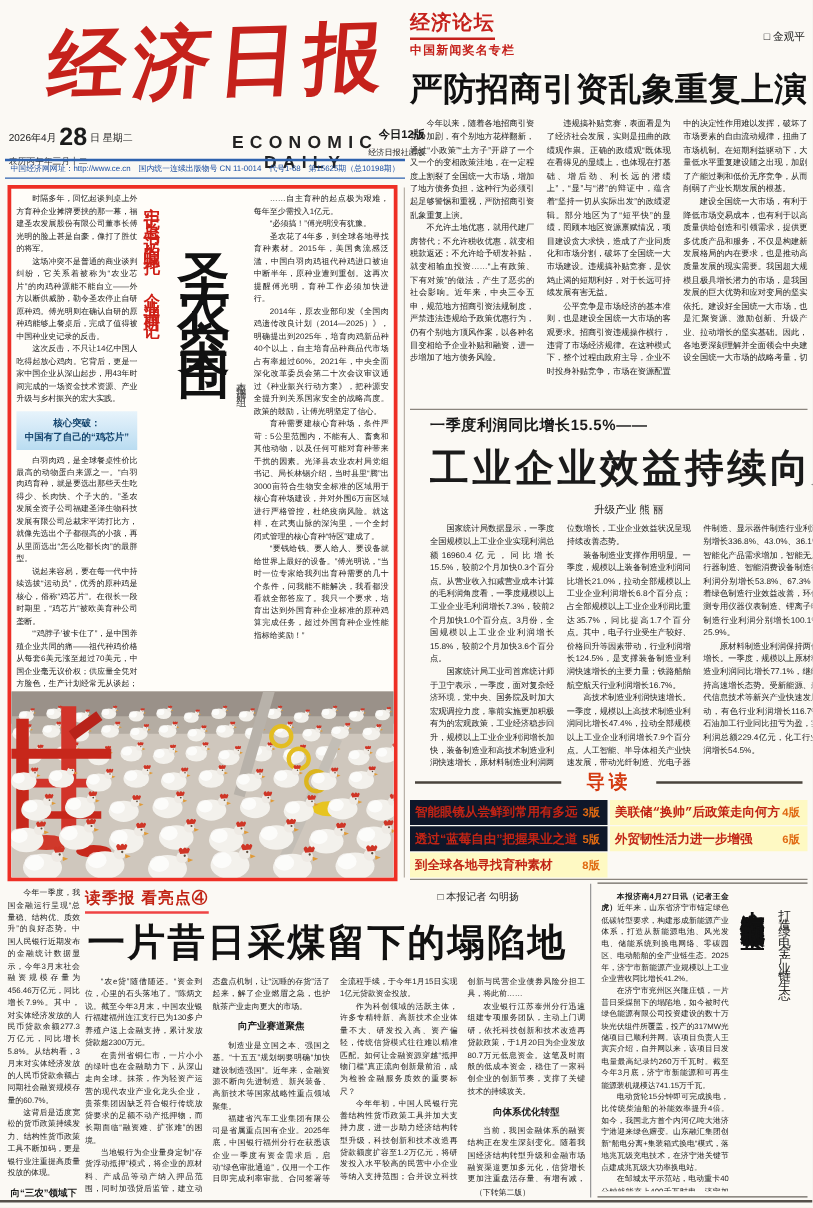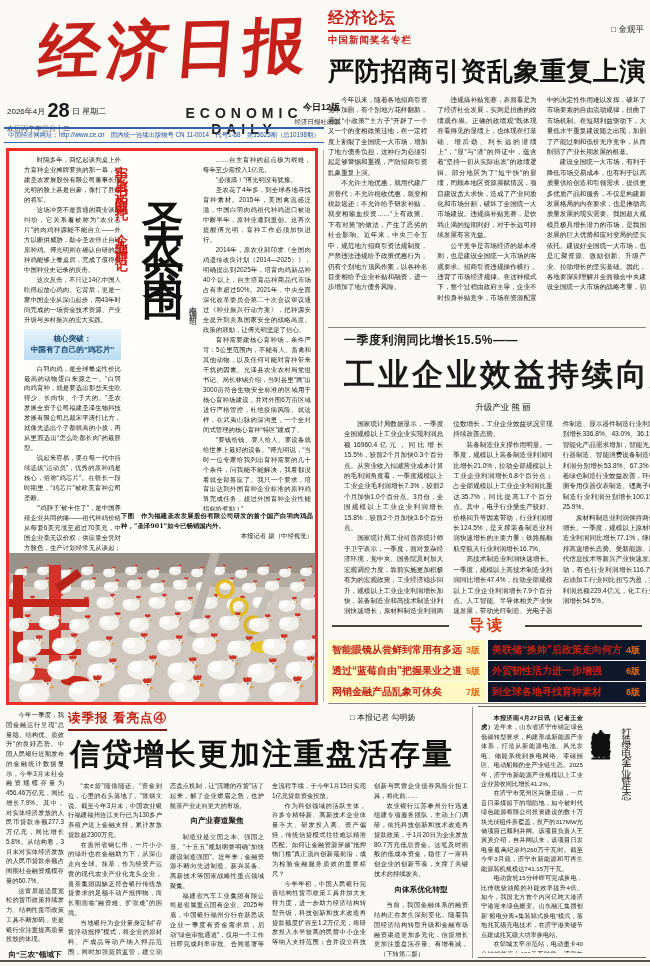--- a/index.html
+++ b/index.html
@@ -47,49 +47,49 @@
   .ind-byline { text-align:center; font-size:8.5px; margin:6px 0 5px; }
   .ind-body { column-count:3; height:203px; }
   
   .daodu { position:absolute; left:328px; top:616px; width:318px; }
   .daodu-head { display:flex; align-items:center; gap:20px; padding:0 4px;justify-content:space-between; }
   .daodu-line { flex:1; height:2px; background:#4a443c; }
   .daodu-title { color:#d43a10; font-weight:900; font-size:15px; letter-spacing:3px; }
   .daodu-grid { margin-top:5px; display:grid; grid-template-columns:1fr 1fr; column-gap:2px; row-gap:1px; }
   .daodu-item { display:flex; justify-content:space-between; align-items:center;
                 padding:3px 6px 3px 4px; font-size:10px; font-weight:bold; color:#c22415; }
-  .daodu-item.lt { background:#fef9c3; }
-  .daodu-item.rt { background:#0f172a; }
+  .daodu-item.lt { background:#0f172a; }
+  .daodu-item.rt { background:#fef9c3;font-family:Liberation Mono, monospace; }
   .daodu-page { color:#e06a12; font-size:9px; font-weight:bold; }
   
   .sn-box { position:absolute; left:6px; top:148px; width:312px; height:557px;
             border:3px solid #ee2f25; background:#fffdf9; }
   .sn-col { position:absolute; font-size:6.4px; line-height:1.56; text-align:justify; overflow:hidden; }
   .sn-col p { text-indent:2em; }
-  .sn-col1 { left:15px; top:4px; width:97px; height:396px; }
+  .sn-col1 { left:4px; top:4px; width:97px; height:396px; }
   .sn-col2 { left:194px; top:4px; width:108px; height:356px; }
   .sn-kicker { position:absolute; left:103px; top:4px; height:310px; writing-mode:vertical-rl;
                text-orientation:upright; color:#cf1f16; font-size:13px; font-weight:900;
                letter-spacing:6px; }
   .sn-title { position:absolute; left:126px; top:18px; height:290px; writing-mode:vertical-rl;
               text-orientation:upright; font-size:42px; font-weight:900; letter-spacing:26px; color:#111; }
   .sn-byline { position:absolute; left:177px; top:148px; height:110px; writing-mode:vertical-rl;
                text-orientation:upright; font-size:8px; color:#444; letter-spacing:3px; }
   .sn-subhead { background:linear-gradient(#e7f3fb,#b9dcf1); color:#14456e; font-weight:900;
                 text-align:center; padding:4px 2px; margin:4px 0; font-size:7.6px; line-height:1.5; }
   .sn-caption { position:absolute; left:112px; top:361px; width:192px; font-size:6.4px;
                 font-weight:bold; line-height:1.5; text-align:justify; font-family:"DejaVu Serif",serif; }
   .sn-caption .credit { text-align:right; font-weight:normal; margin-top:1px; }
   .sn-photo { position:absolute; left:0px; top:402px; width:306px; height:149px; }
   
   .fin-col1 { position:absolute; left:6px; top:710px; width:58px; height:252px;
               font-size:6.3px; line-height:1.55; text-align:justify; overflow:hidden; }
   .fin-col1 p { text-indent:2em; }
   .fin-label { position:absolute; left:68px; top:710px; color:#c22415; font-weight:900;
-               font-size:12.5px; border-bottom:2px solid #7f1d1d; padding-bottom:2px; letter-spacing:1px; }
+               font-size:12.5px; border-bottom:2px solid #ef4444; padding-bottom:2px; letter-spacing:1px; }
   .fin-byline { position:absolute; left:350px; top:712px; font-size:8px; color:#222; }
   .fin-headline { position:absolute; left:70px; top:734px; width:400px; font-size:30px;
                   font-weight:900; letter-spacing:2px; white-space:nowrap; color:#111; }
   .fin-body { position:absolute; left:68px; top:781px; width:400px; height:180px;
               column-count:4; column-gap:8px; font-size:6.3px; line-height:1.55;
               text-align:justify; overflow:hidden; }
   .fin-body p { text-indent:2em; }
   .fin-sub { font-weight:900; text-align:center; font-size:7.6px; margin:5px 0; text-indent:0 !important; }
   .fin-end { position:absolute; left:380px; top:950px; font-size:6.3px; }
   
@@ -176,24 +176,20 @@
           <span class="daodu-page">4版</span>
       </div>
       <div class="daodu-item lt">
         <span>透过“蓝莓自由”把握果业之道</span>
           <span class="daodu-page">5版</span>
       </div>
       <div class="daodu-item rt">
         <span>外贸韧性活力进一步增强</span>
           <span class="daodu-page">6版</span>
       </div>
-      <div class="daodu-item lt">
-        <span>网销金融产品乱象可休矣</span>
-          <span class="daodu-page">7版</span>
-      </div>
       <div class="daodu-item rt">
         <span>到全球各地寻找育种素材</span>
           <span class="daodu-page">8版</span>
       </div>
     </div>
   </div>
   <div class="hrule" style="left:328px;top:703px;width:318px;"></div>
   <div class="vdiv-center"></div>
   <div class="vdiv-bottom"></div>
 
@@ -213,24 +209,20 @@
     <div class="sn-title">圣农突围</div>
     <div class="sn-byline">本报调研组</div>
     <div class="sn-col sn-col2">
       <p>……自主育种的起点极为艰难，每年至少需投入1亿元。</p>
       <p>“必须搞！”傅光明没有犹豫。</p>
       <p>圣农花了4年多，到全球各地寻找育种素材。2015年，美国禽流感泛滥，中国白羽肉鸡祖代种鸡进口被迫中断半年，原种业遭到重创。这再次提醒傅光明，育种工作必须加快进行。</p>
       <p>2014年，原农业部印发《全国肉鸡遗传改良计划（2014—2025）》，明确提出到2025年，培育肉鸡新品种40个以上，自主培育品种商品代市场占有率超过60%。2021年，中央全面深化改革委员会第二十次会议审议通过《种业振兴行动方案》，把种源安全提升到关系国家安全的战略高度。政策的鼓励，让傅光明坚定了信心。</p>
       <p>育种需要建核心育种场，条件严苛：5公里范围内，不能有人、畜禽和其他动物，以及任何可能对育种带来干扰的因素。光泽县农业农村局党组书记、局长林锡介绍，当时县里“腾”出3000亩符合生物安全标准的区域用于核心育种场建设，并对外围6万亩区域进行严格管控，杜绝疫病风险。就这样，在武夷山脉的深沟里，一个全封闭式管理的核心育种“特区”建成了。</p>
       <p>“要钱给钱、要人给人、要设备就给世界上最好的设备。”傅光明说，“当时一位专家给我列出育种需要的几十个条件，问我能不能解决，我看都没看就全部答应了。我只一个要求，培育出达到外国育种企业标准的原种鸡算完成任务，超过外国育种企业性能指标给奖励！”</p>
 
-    </div>
-    <div class="sn-caption">
-      <span>下图　作为福建圣农发展股份有限公司研发的首个国产白羽肉鸡品种，“圣泽901”如今已畅销国内外。</span>
-      <div class="credit">本报记者 摄（中经视觉）</div>
     </div>
 
     <svg class="sn-photo" viewBox="0 0 306 149" preserveAspectRatio="none">
       <defs>
         <g id="ck">
           <ellipse cx="0" cy="0" rx="12" ry="8.5" fill="#f3f1ec"></ellipse>
           <ellipse cx="-5" cy="-3" rx="6" ry="5" fill="#ffffff" opacity="0.75"></ellipse>
           <circle cx="9" cy="-7" r="3.6" fill="#eeeae4"></circle>
           <path d="M6.8,-11.5 q1.2,-2.6 2.6,-0.4 q1.2,-2.2 2.6,-0.2 q0.8,-1.6 1.8,0.2 l-1,2.4 -5,0.4 z" fill="#cf3526"></path>
           <path d="M12.4,-6.6 l3.4,1.2 -3.2,1.4 z" fill="#e09a36"></path>
@@ -336,21 +328,21 @@
   </div>
 
   <div class="fin-col1">
     <p>今年一季度，我国金融运行呈现“总量稳、结构优、质效升”的良好态势。中国人民银行近期发布的金融统计数据显示，今年3月末社会融资规模存量为456.46万亿元，同比增长7.9%。其中，对实体经济发放的人民币贷款余额277.3万亿元，同比增长5.8%。从结构看，3月末对实体经济发放的人民币贷款余额占同期社会融资规模存量的60.7%。</p>
     <p>这背后是适度宽松的货币政策持续发力、结构性货币政策工具不断加码，更是银行业注重提高质量投放的体现。</p>
     <p class="fin-sub">向“三农”领域下沉</p>
 
   </div>
   <div class="fin-label">读季报 看亮点④</div>
   <div class="fin-byline">□ 本报记者 勾明扬</div>
-  <div class="fin-headline">信贷增长更加注重盘活存量</div>
+  <div class="fin-headline">一片昔日采煤留下的塌陷地</div>
   <div class="fin-body">
     <p>“农e贷”随借随还。“资金到位，心里的石头落地了。”陈炳文说。截至今年3月末，中国农业银行福建福州连江支行已为130多户养殖户送上金融支持，累计发放贷款超2300万元。</p>
     <p>在贵州省铜仁市，一片小小的绿叶也在金融助力下，从深山走向全球。抹茶，作为轻资产运营的现代农业产业化龙头企业，贵茶集团因缺乏符合银行传统放贷要求的足额不动产抵押物，而长期面临“融资难、扩张难”的困境。</p>
     <p>当地银行为企业量身定制“存货浮动抵押”模式，将企业的原材料、产成品等动产纳入押品范围，同时加强贷后监管，建立动态盘点机制，让“沉睡的存货”活了起来，解了企业燃眉之急，也护航茶产业走向更大的市场。</p>
     <p class="fin-sub">向产业赛道聚焦</p>
     <p>制造业是立国之本、强国之基。“十五五”规划纲要明确“加快建设制造强国”。近年来，金融资源不断向先进制造、新兴装备、高新技术等国家战略性重点领域聚集。</p>
     <p>福建省汽车工业集团有限公司是省属重点国有企业。2025年底，中国银行福州分行在获悉该企业一季度有资金需求后，启动“绿色审批通道”，仅用一个工作日即完成利率审批、合同签署等全流程手续，于今年1月15日实现1亿元贷款资金投放。</p>
     <p>作为科创领域的活跃主体，许多专精特新、高新技术企业体量不大、研发投入高、资产偏轻，传统信贷模式往往难以精准匹配。如何让金融资源穿越“抵押物门槛”真正流向创新最前沿，成为检验金融服务质效的重要标尺？</p>
     <p>今年年初，中国人民银行完善结构性货币政策工具并加大支持力度，进一步助力经济结构转型升级，科技创新和技术改造再贷款额度扩容至1.2万亿元，将研发投入水平较高的民营中小企业等纳入支持范围；合并设立科技创新与民营企业债券风险分担工具，将此前……</p>
     <p>农业银行江苏泰州分行迅速组建专项服务团队，主动上门调研，依托科技创新和技术改造再贷款政策，于1月20日为企业发放80.7万元低息资金。这笔及时雨般的低成本资金，稳住了一家科创企业的创新节奏，支撑了关键技术的持续攻关。</p>

